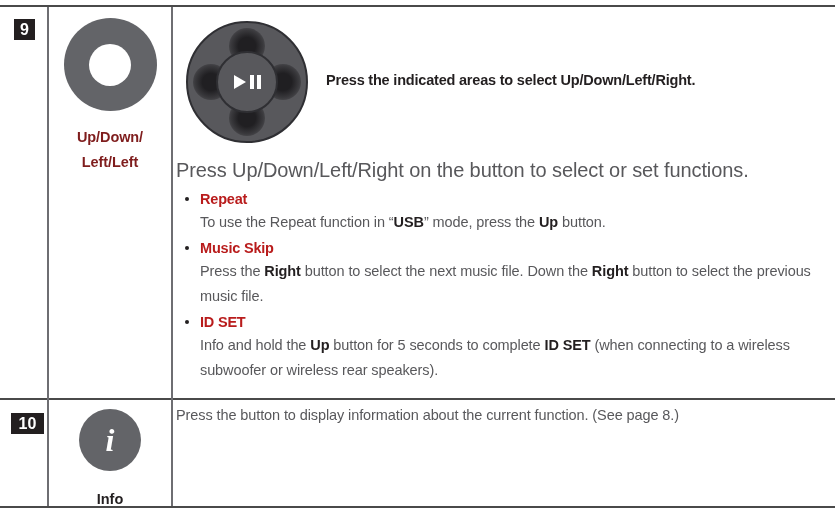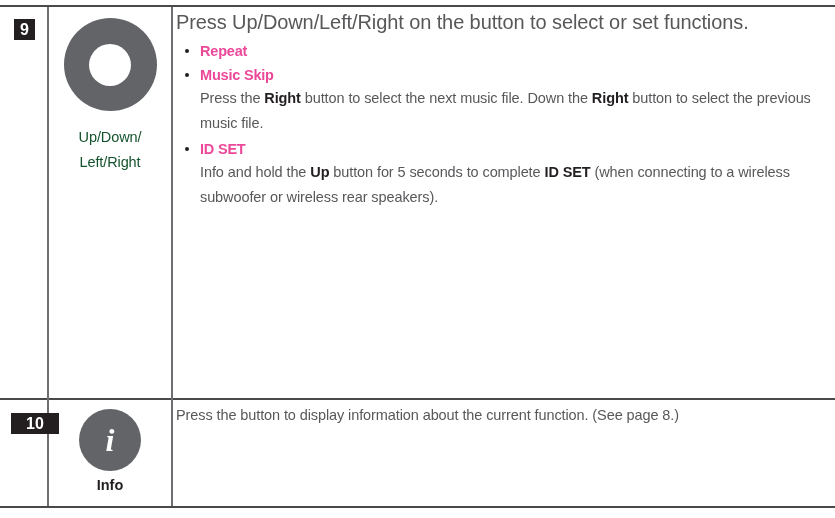--- a/index.html
+++ b/index.html
@@ -48,21 +48,21 @@
     background: #231f20;
     color: #ffffff;
     font-weight: bold;
     font-size: 16px;
     line-height: 21px;
     text-align: center;
     letter-spacing: 0px;
     font-family: "Liberation Sans", sans-serif;
   }
   .badge.b9  { left: 14px; top: 19px;  width: 21px; height: 21px; }
-  .badge.b10 { left: 11px; top: 413px; width: 48px; height: 21px; }
+  .badge.b10 { left: 11px; top: 413px; width: 33px; height: 21px; }
 
   
   .iconcell {
     position: absolute;
     left: 49px;
     width: 122px;
     text-align: center;
   }
   .iconcell.r9  { top: 18px; }
   .iconcell.r10 { top: 409px; }
@@ -82,24 +82,24 @@
     top: 50%;
     width: 42px;
     height: 42px;
     margin: -21px 0 0 -21px;
     border-radius: 50%;
     background: #ffffff;
   }
 
   .iconlabel {
     margin-top: 14px;
-    font-weight: normal;
+    font-weight: bold;
     font-size: 14.5px;
     line-height: 25px;
-    color: #14532d;
+    color: #7f1d1d;
     letter-spacing: -0.1px;
   }
 
   .infocircle {
     width: 62px;
     height: 62px;
     margin: 0 auto;
     border-radius: 50%;
     background: #636468;
     position: relative;
@@ -112,21 +112,21 @@
     transform: translateY(-50%);
     text-align: center;
     color: #ffffff;
     font-family: "Liberation Serif", serif;
     font-style: italic;
     font-weight: bold;
     font-size: 32px;
     line-height: 32px;
   }
   .infolabel {
-    margin-top: 6px;
+    margin-top: 20px;
     font-weight: bold;
     font-size: 14.5px;
     color: #231f20;
   }
 
   
   .content {
     position: absolute;
     left: 176px;
     right: 8px;
@@ -238,21 +238,21 @@
     top: 9px;
     width: 4px;
     height: 4px;
     border-radius: 50%;
     background: #231f20;
   }
   .b-title {
     font-weight: bold;
     font-size: 14.5px;
     line-height: 22px;
-    color: #ec4899;
+    color: #b91c1c;
     letter-spacing: -0.2px;
   }
   .b-body {
     font-size: 14.5px;
     line-height: 25px;
     color: #58585b;
     letter-spacing: -0.1px;
   }
   .b-body b, .lead b, .r10text b {
     color: #231f20;
@@ -276,32 +276,49 @@
   <div class="rule-h bottom"></div>
   <div class="rule-v c1"></div>
   <div class="rule-v c2"></div>
 
   <div class="badge b9">9</div>
 
   <div class="iconcell r9">
     <div class="donut"></div>
     <div class="iconlabel">
       <div>Up/Down/</div>
-      <div>Left/Right</div>
+      <div>Left/Left</div>
     </div>
   </div>
 
   <div class="content r9">
 
+    <div class="hero">
+      <div class="navbtn">
+        <div class="spot up"></div>
+        <div class="spot down"></div>
+        <div class="spot left"></div>
+        <div class="spot right"></div>
+        <div class="center">
+          <div class="playpause">
+            <div class="tri"></div>
+            <div class="bar b1"></div>
+            <div class="bar b2"></div>
+          </div>
+        </div>
+      </div>
+      <div class="herotext">Press the indicated areas to select Up/Down/Left/Right.</div>
+    </div>
 
     <p class="lead">Press Up/Down/Left/Right on the button to select or set functions.</p>
 
     <ul class="bullets">
       <li>
         <div class="b-title">Repeat</div>
+        <div class="b-body"><span>To use the Repeat function in “</span><b>USB</b><span>” mode, press the </span><b>Up</b><span> button.</span></div>
       </li>
       <li>
         <div class="b-title">Music Skip</div>
         <div class="b-body"><span>Press the </span><b>Right</b><span> button to select the next music file. Down the </span><b>Right</b><span> button to select the previous music file.</span></div>
       </li>
       <li>
         <div class="b-title">ID SET</div>
         <div class="b-body"><span>Info and hold the </span><b>Up</b><span> button for 5 seconds to complete </span><b>ID SET</b><span> (when connecting to a wireless subwoofer or wireless rear speakers).</span></div>
       </li>
     </ul>

